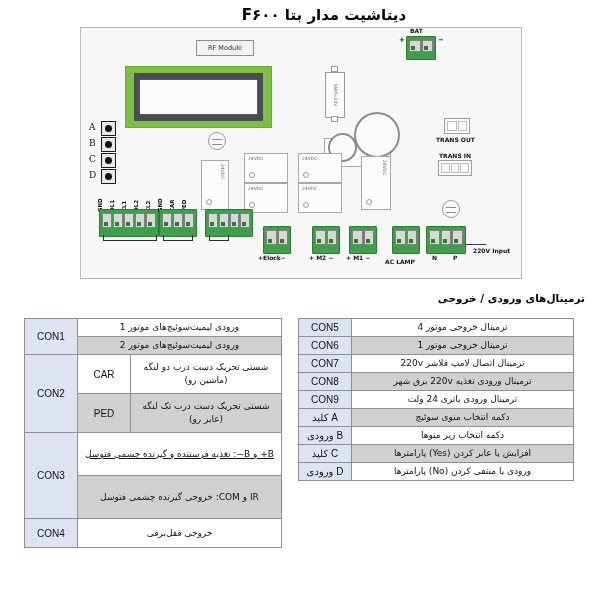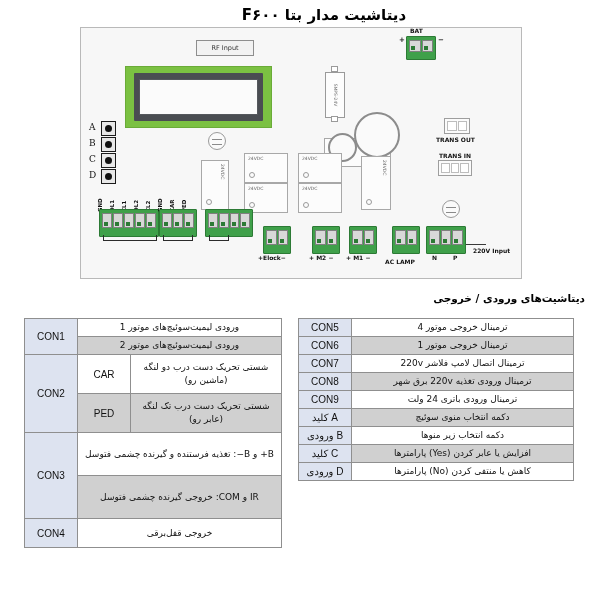--- a/index.html
+++ b/index.html
@@ -138,21 +138,21 @@
   .tbl-right{left:24px;top:318px;width:258px;}
 </style>
 </head>
 <body>
 
 <div class="page-title">دیتاشیت مدار بتا F۶۰۰</div>
 
 <div class="board-wrap">
   <div class="board-inner">
 
-    <div class="rf-module">RF Input</div>
+    <div class="rf-module">RF Module</div>
 
     <div class="lcd-outer">
       <div class="lcd-mid">
           <div class="lcd-screen"></div>
         </div>
     </div>
 
     <div class="btn-letter" style="left:8px;top:94px;">A</div>
     <div class="tact" style="left:20px;top:93px;"></div>
     <div class="btn-letter" style="left:8px;top:110px;">B</div>
@@ -312,21 +312,21 @@
         </div>
     </div>
     <div class="hlabel" style="left:351px;top:226px;">N</div>
     <div class="hlabel" style="left:372px;top:226px;">P</div>
     <div class="wireline" style="left:385px;top:216px;width:20px;height:1px;"></div>
     <div class="hlabel" style="left:392px;top:219px;">220V Input</div>
 
   </div>
 </div>
 
-<div class="sec-title">دیتاشیت‌های ورودی / خروجی</div>
+<div class="sec-title">ترمینال‌های ورودی / خروجی</div>
 
 <table class="tbl tbl-left">
   <tbody>
     <tr>
       <td class="desc">ترمینال خروجی موتور 4</td>
       <td class="code">CON5</td>
     </tr>
     <tr>
       <td class="desc alt">ترمینال خروجی موتور 1</td>
       <td class="code">CON6</td>
@@ -349,21 +349,21 @@
     </tr>
     <tr>
       <td class="desc">دکمه انتخاب زیر منوها</td>
       <td class="code">ورودی B</td>
     </tr>
     <tr>
       <td class="desc alt">افزایش یا عابر کردن (Yes) پارامترها</td>
       <td class="code">کلید C</td>
     </tr>
     <tr>
-      <td class="desc">کاهش یا منتفی کردن (No) پارامترها</td>
+      <td class="desc">ورودی یا منتفی کردن (No) پارامترها</td>
       <td class="code">ورودی D</td>
     </tr>
   </tbody>
 </table>
 
 <table class="tbl tbl-right">
   <tbody>
     <tr>
       <td class="desc" colspan="2">ورودی لیمیت‌سوئیچ‌های موتور 1</td>
       <td class="code" rowspan="2">CON1</td>
@@ -374,21 +374,21 @@
     <tr>
       <td class="desc" style="height:34px;">شستی تحریک دست درب دو لنگه (ماشین رو)</td>
       <td class="code white" style="width:30px;">CAR</td>
       <td class="code" rowspan="2">CON2</td>
     </tr>
     <tr>
       <td class="desc alt" style="height:34px;margin-left:24px;">شستی تحریک دست درب تک لنگه (عابر رو)</td>
       <td class="code white" style="background:#d0d0d0;">PED</td>
     </tr>
     <tr>
-      <td class="desc" colspan="2" style="height:38px;">B+ و B−: تغذیه فرستنده و گیرنده چشمی فتوسل</td>
+      <td class="desc" colspan="2" style="height:38px;text-decoration:underline;">B+ و B−: تغذیه فرستنده و گیرنده چشمی فتوسل</td>
       <td class="code" rowspan="2">CON3</td>
     </tr>
     <tr>
       <td class="desc alt" colspan="2" style="height:38px;">IR و COM: خروجی گیرنده چشمی فتوسل</td>
     </tr>
     <tr>
       <td class="desc" colspan="2" style="height:24px;">خروجی قفل‌برقی</td>
       <td class="code">CON4</td>
     </tr>
   </tbody>

